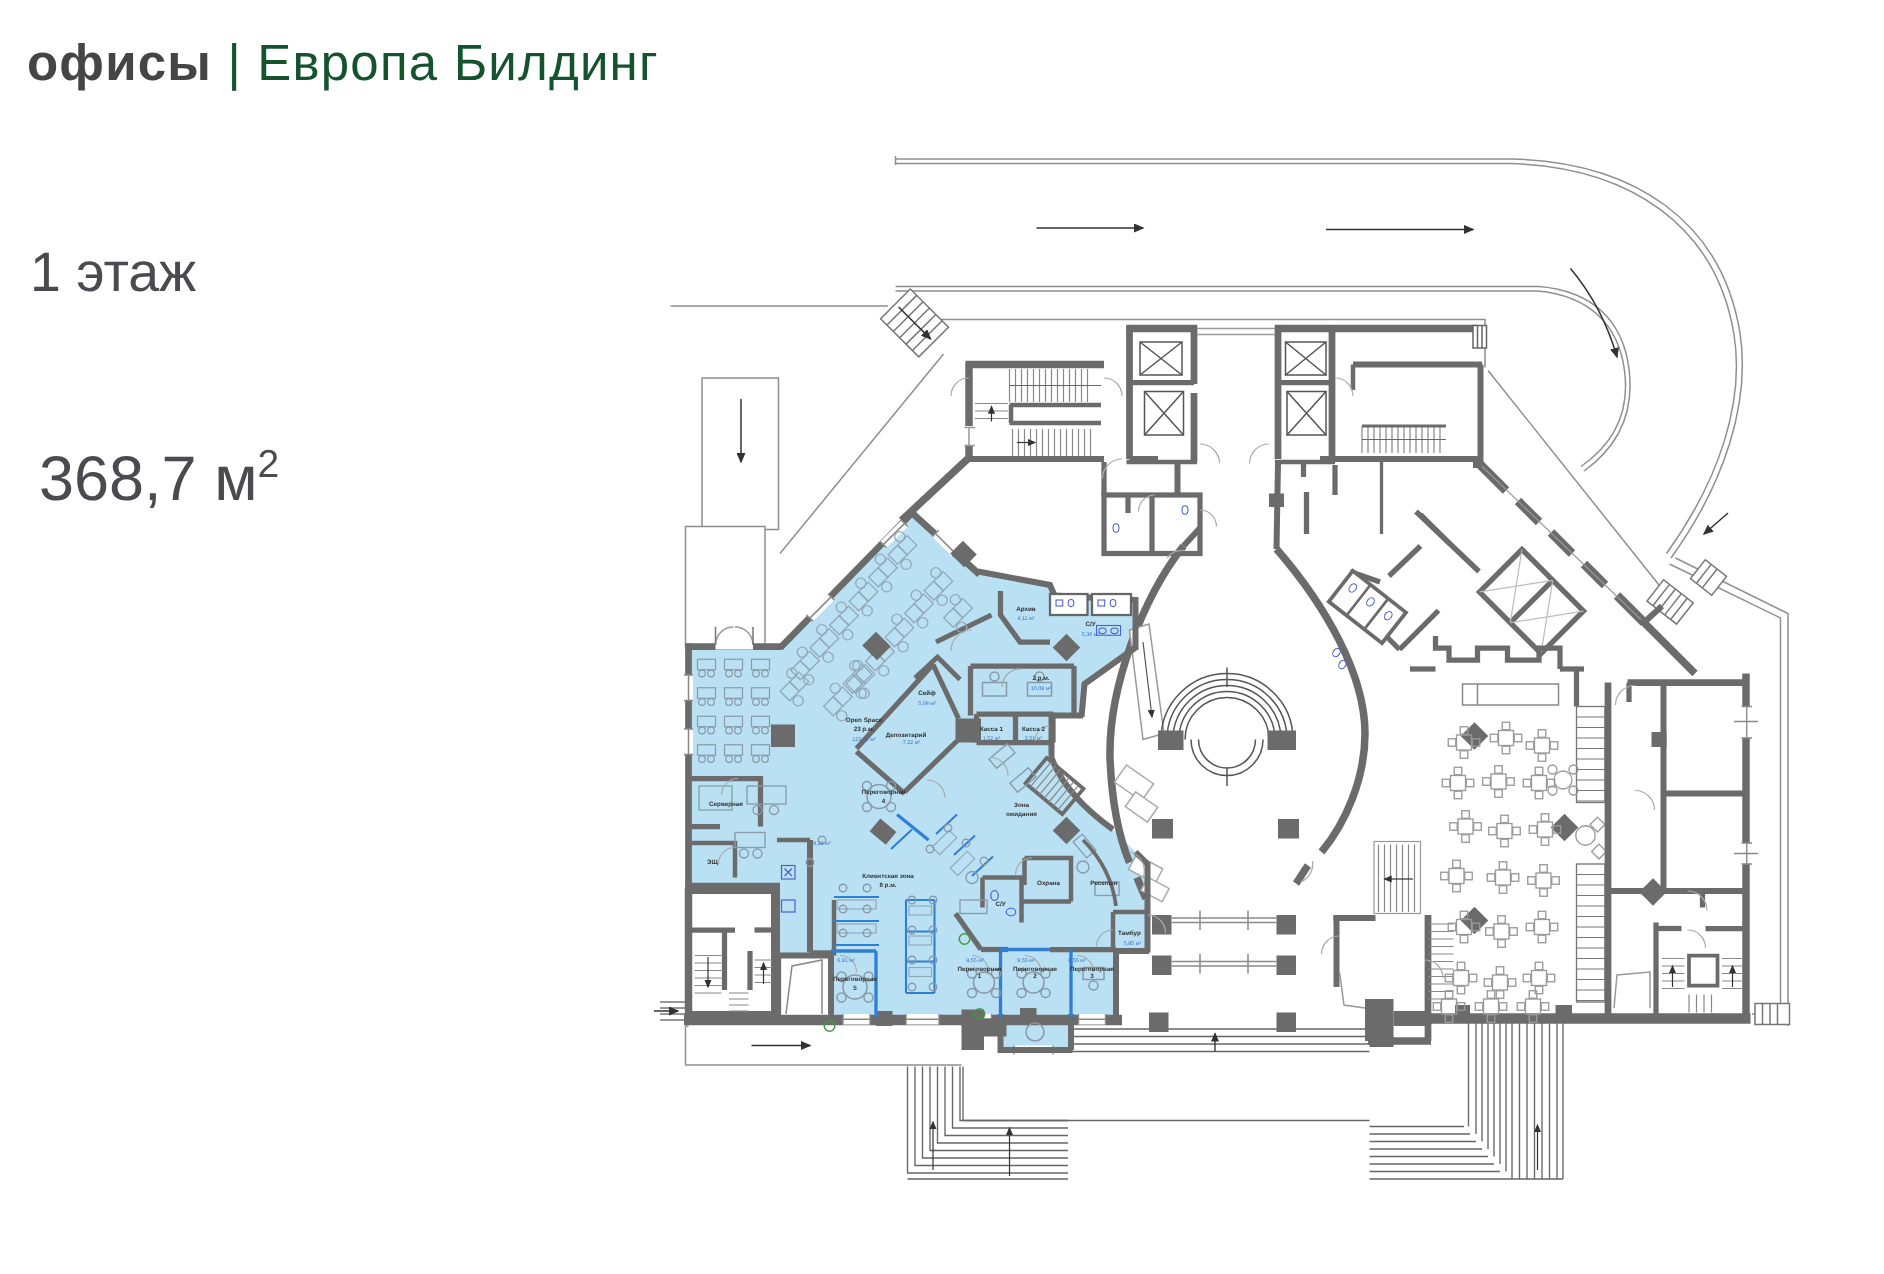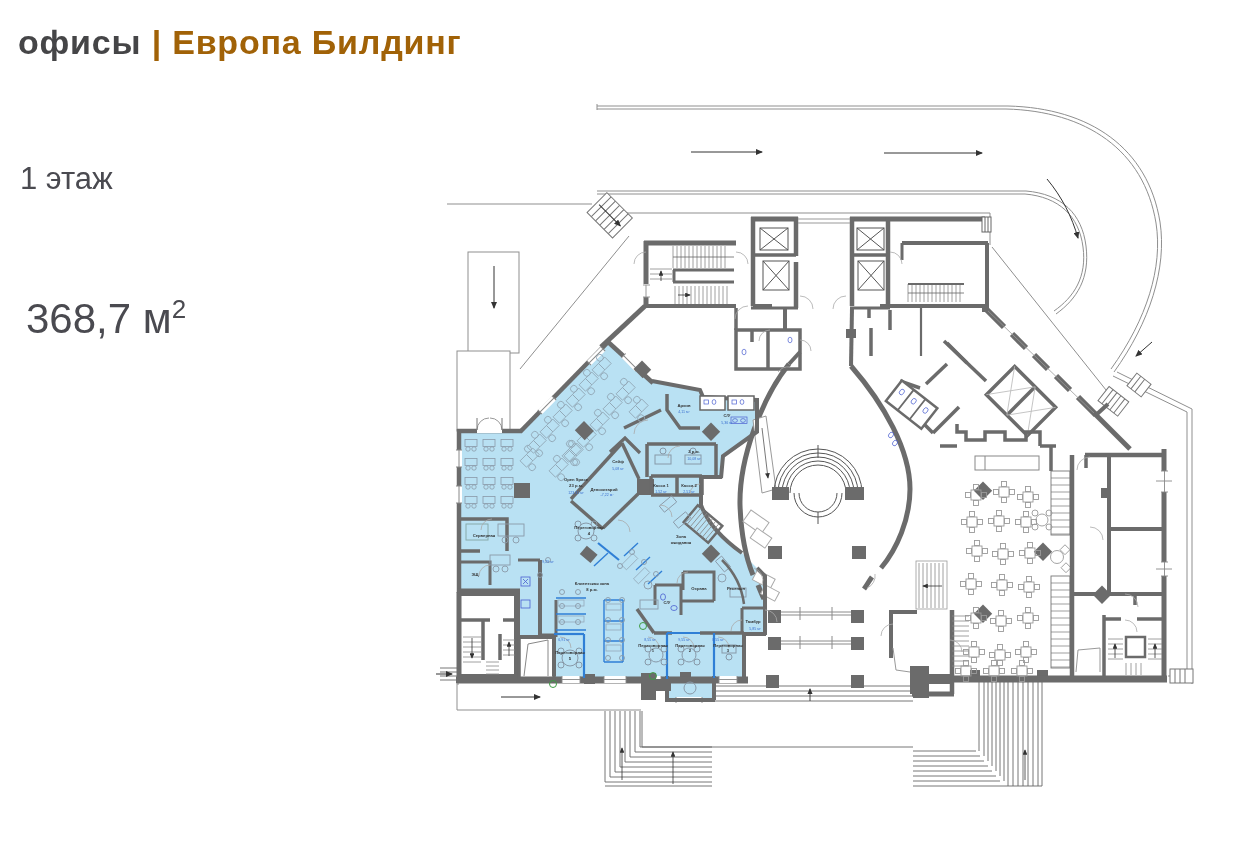--- a/index.html
+++ b/index.html
@@ -1,20 +1,20 @@
 <!DOCTYPE html>
 <html><head>
 <meta charset="utf-8">
 <style>
 html,body{margin:0;padding:0;background:#ffffff;width:1256px;height:849px;overflow:hidden}
 body{font-family:"Liberation Sans",sans-serif;position:relative}
 .title{position:absolute;left:18px;top:23px;font-size:34px;color:#4a4a4c;letter-spacing:.8px}
 .title b{font-weight:700;color:#454547}
-.title span{font-weight:700;color:#a16207}
-.floor{position:absolute;left:20px;top:161px;font-size:31px;font-weight:400;color:#4a4a50}
+.title span{font-weight:400;color:#14532d}
+.floor{position:absolute;left:20px;top:161px;font-size:37px;font-weight:400;color:#4a4a50}
 .area{position:absolute;left:26px;top:294px;font-size:42px;font-weight:400;color:#4a4a50}
 .area sup{font-size:26px}
 svg{position:absolute;left:0;top:0}
 svg text{font-family:"Liberation Sans",sans-serif}
 </style>
 </head>
 <body>
 
 <div class="title"><b>офисы</b> <span>| Европа Билдинг</span></div>
 

